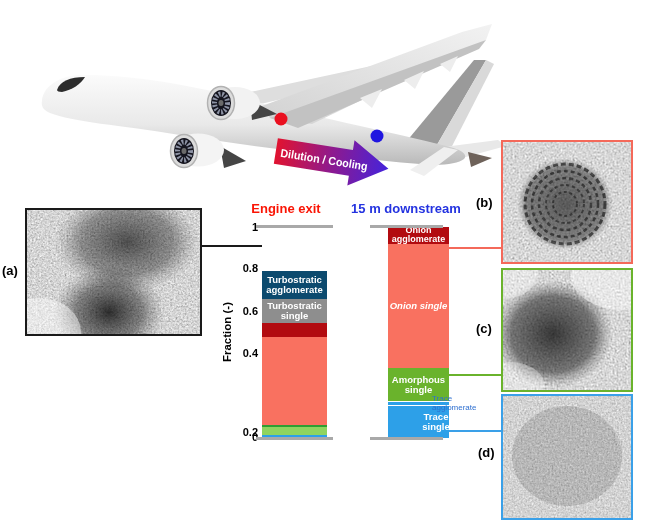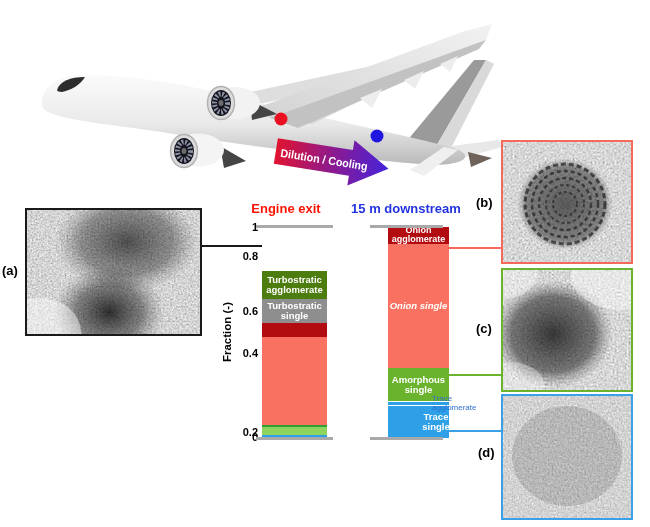--- a/index.html
+++ b/index.html
@@ -117,30 +117,30 @@
   <div class="connector" style="left: 198px; top: 245px; width: 64px; background: rgb(26, 26, 26);"></div>
   <div class="connector" style="left: 437px; top: 247px; width: 64px; background: rgb(244, 105, 90);"></div>
   <div class="connector" style="left: 437px; top: 374px; width: 64px; background: rgb(106, 179, 44);"></div>
   <div class="connector" style="left: 437px; top: 430px; width: 64px; background: rgb(58, 160, 232);"></div>
   <div class="connector" style="left: 437px; top: 403px; width: 8px; background: rgb(58, 160, 232);"></div>
 
   <div class="bar-title" style="left: 236px; width: 100px; color: rgb(250, 21, 5);">Engine exit</div>
   <div class="bar-title" style="left: 341px; width: 130px; color: rgb(36, 51, 224);">15 m downstream</div>
 
   <div class="ytick" style="left:226px;top:221px;">1</div>
-  <div class="ytick" style="left:226px;top:250px;">0.8</div>
+  <div class="ytick" style="left:226px;top:262px;">0.8</div>
   <div class="ytick" style="left:226px;top:305px;">0.6</div>
   <div class="ytick" style="left:226px;top:347px;">0.4</div>
   <div class="ytick" style="left:226px;top:389px;margin-top:37px;">0.2</div>
   <div class="ytick" style="left:226px;top:431px;">0</div>
 
   <div id="ylabel">Fraction (-)</div>
 
   <div class="bar" style="left:262px;width:65px;">
-    <div class="seg" style="height: 36.9px; background: #4d7c0f; margin-top: 44px;">
+    <div class="seg" style="height: 36.9px; background: #0c4a6e; margin-top: 44px;">
       <span class="seglabel">Turbostratic agglomerate</span>
     </div>
     <div class="seg" style="height: 32px; background: rgb(142, 142, 142);">
       <span class="seglabel">Turbostratic single</span>
     </div>
     <div class="seg" style="height: 19px; background: rgb(178, 11, 16);"></div>
     <div class="seg" style="height: 117.1px; background: rgb(249, 113, 96);"></div>
     <div class="seg" style="height: 3.2px; background: rgb(47, 158, 51);"></div>
     <div class="seg" style="height: 10.6px; background: rgb(143, 212, 95);"></div>
     <div class="seg" style="height: 4.2px; background: rgb(45, 160, 232);"></div>

